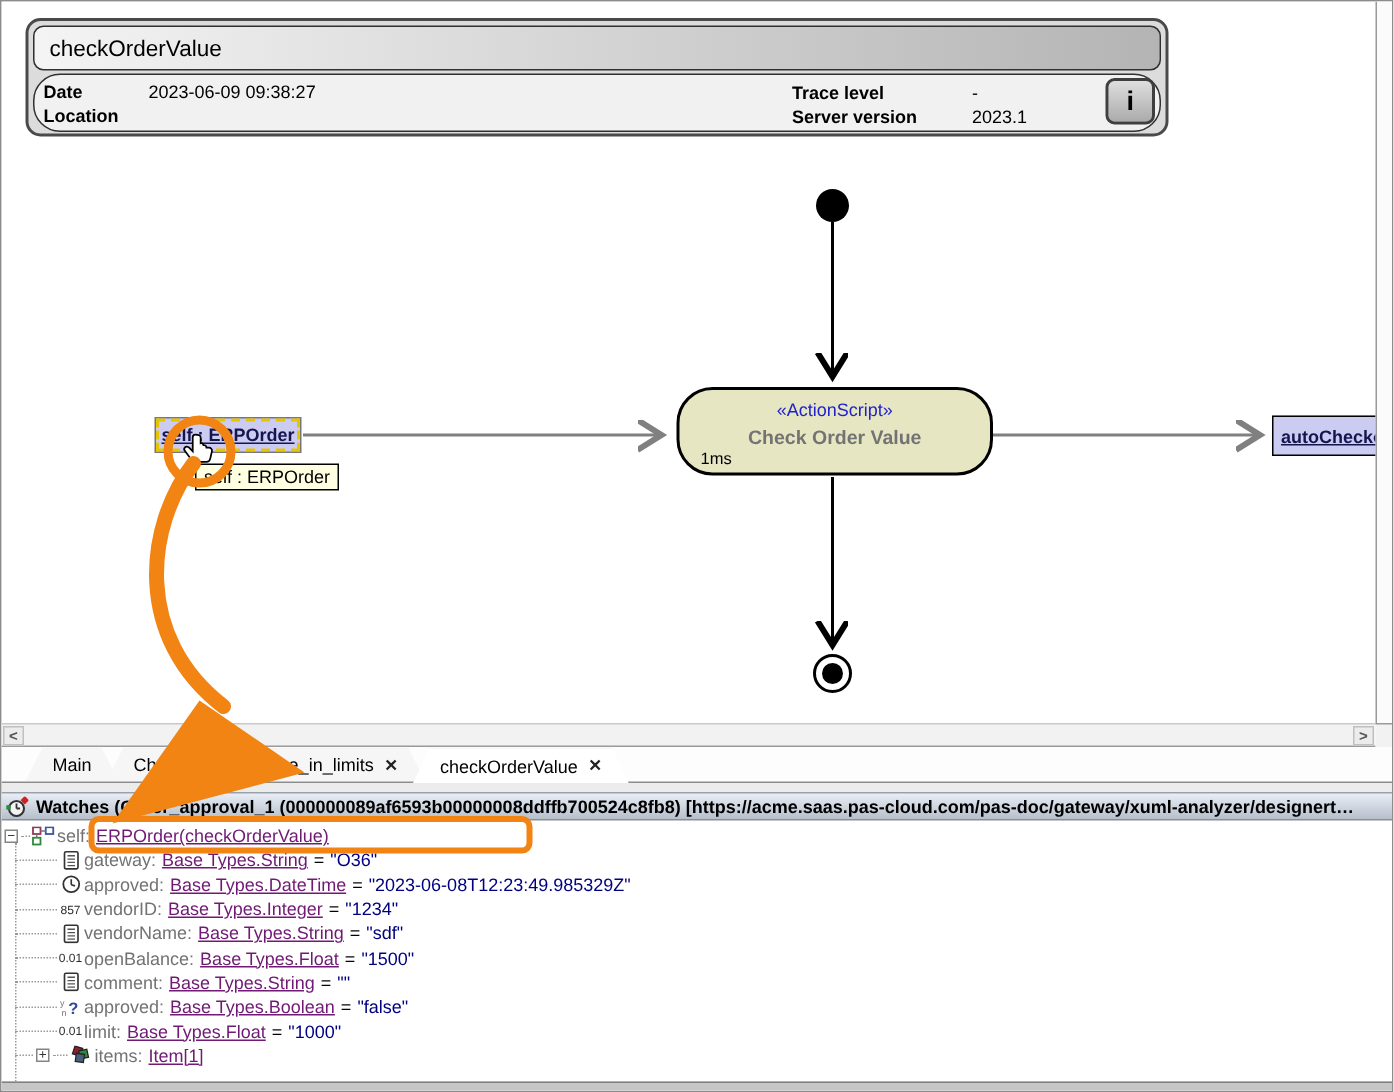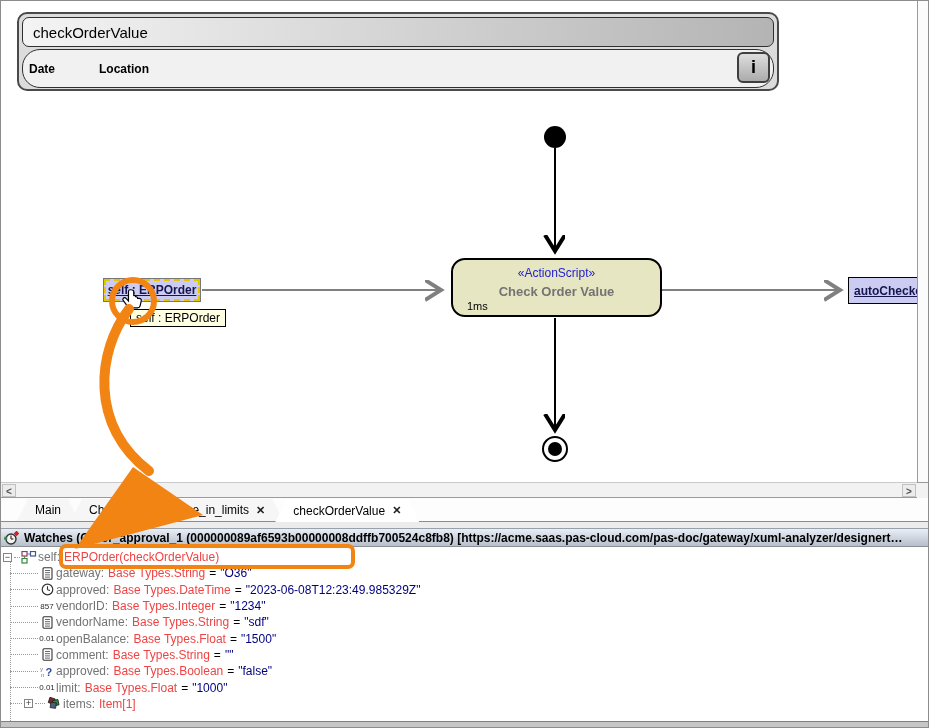--- a/index.html
+++ b/index.html
@@ -35,21 +35,21 @@
     position:absolute; right:3px; top:2px; width:33px; height:31px;
     border:2px solid #3f3f3f; border-radius:6px;
     background:linear-gradient(#dedede,#ababab);
     font-weight:bold; font-size:18px; text-align:center; line-height:27px; cursor:pointer;
   }
 
   .diagram-svg { position:absolute; left:0; top:0; }
 
   .action-node {
     position:absolute; left:450px; top:257px; width:211px; height:59px;
-    background:#e6e6c3; border:2px solid #000; border-radius:14px;
+    background:#e6e6c3; border:2px solid #000; border-radius:24px;
     display:flex; flex-direction:column; align-items:center; padding-top:6px;
   }
   .stereotype { font-size:12px; color:#2222cc; }
   .action-title { font-size:13px; font-weight:bold; color:#737373; margin-top:4px; }
   .action-duration { position:absolute; left:14px; bottom:3px; font-size:11px; color:#000; }
 
   .object-node {
     position:absolute; left:103px; top:278px; width:96px; height:22px;
     background:#ccccf2; border:2px dashed #e6c400; box-shadow:0 0 0 1px #777;
     font-size:12px; font-weight:bold; text-decoration:underline; color:#15154f;
@@ -120,40 +120,47 @@
   .trow { position:relative; height:16.3px; display:flex; align-items:center; white-space:nowrap; cursor:default; }
   .expander {
     width:9px; height:9px; border:1px solid #848484; background:#fff; margin:0 2px;
     font-size:9px; line-height:7px; text-align:center; color:#333; flex:none; cursor:pointer;
   }
   .stub { border-top:1px dotted #9a9a9a; height:0; flex:none; }
   .icon-slot { width:18px; flex:none; display:flex; justify-content:center; align-items:center; }
   .ico { display:none; }
   .ico-num { font-size:8px; color:#2b2b2b; letter-spacing:0; }
   .r-name { color:#737373; margin-right:4px; }
-  .r-type { color:#ef4444; }
+  .r-type { color:#701a75;text-decoration:underline; }
   .r-eq { color:#000; margin:0 4px; }
   .r-value { color:#000080; }
 
   
   .annotation-overlay { position:absolute; left:0; top:0; z-index:50; pointer-events:none; }
 </style>
 </head>
 <body>
 
 <div id="app">
 
   <div class="diagram-region">
 
     <div class="header-panel">
       <div class="header-title">checkOrderValue</div>
       <div class="header-info">
         <div class="hi-left">
           <b>Date</b>
+          <span>2023-06-09 09:38:27</span>
           <b>Location</b>
+        </div>
+        <div class="hi-right">
+          <b>Trace level</b>
+          <span>-</span>
+          <b>Server version</b>
+          <span>2023.1</span>
         </div>
         <div class="info-btn">i</div>
       </div>
     </div>
 
     <svg class="diagram-svg" width="929" height="497">
       <defs>
         <marker id="arrB" markerWidth="10" markerHeight="12" refX="8" refY="5" orient="auto">
           <path d="M0,0 L8,5 L0,10" fill="none" stroke="#000" stroke-width="2"></path>
         </marker>

